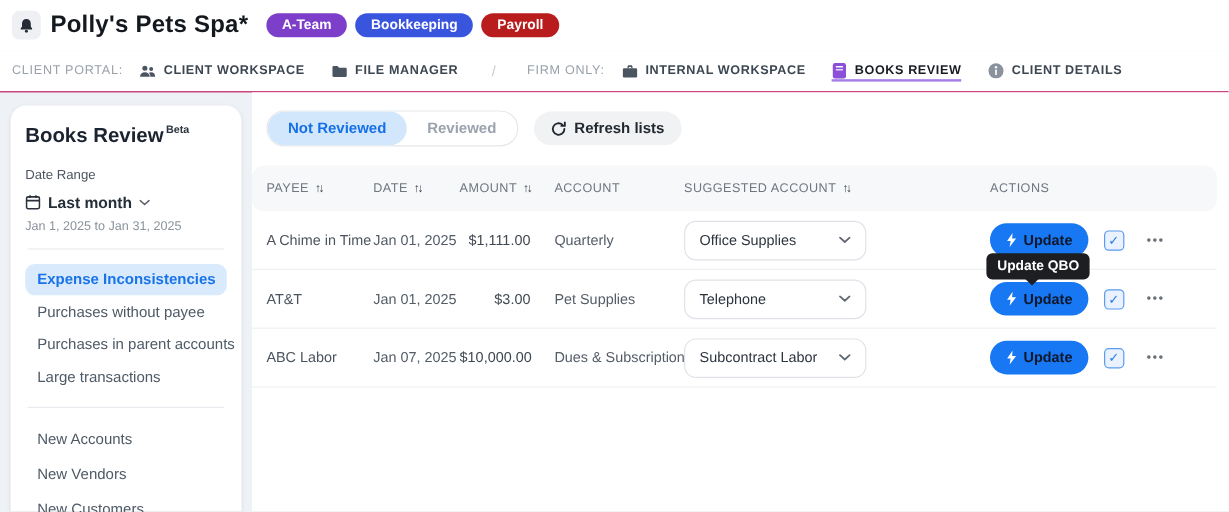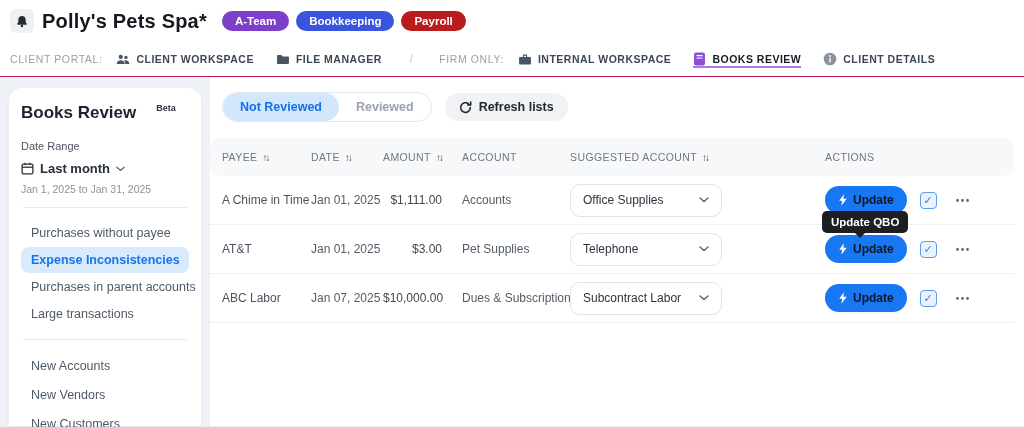--- a/index.html
+++ b/index.html
@@ -25,21 +25,21 @@
     border-bottom:2.5px solid transparent; padding-top:2px; }
   .nav-item.active { color:#171c23; border-bottom-color:#a37ce8; }
   .nav-slash { display:flex; align-items:center; color:#c6ccd3; font-size:12px; margin:0 26px 0 6px; }
   .nav-item svg { flex:0 0 auto; }
   
   .content { display:flex; height:349px; align-items:stretch; }
   .sidebar-wrap { width:202px; padding:10px 0 0 8px; flex:0 0 auto; }
   .sidebar { background:#fff; height:100%; border-radius:14px 14px 0 0; border:1px solid #edeff3;
     border-bottom:none; padding:15px 12px 0; box-shadow:0 1px 3px rgba(20,30,50,.05); }
   .sb-title { font-size:17px; font-weight:700; color:#1b2330; }
-  .sb-title sup { font-size:9px; font-weight:600; color:#2b3340; margin-left:20px; }
+  .sb-title sup { font-size:9px; font-weight:600; color:#2b3340; margin-left:2px; }
   .sb-daterange-label { font-size:11px; color:#4d5660; margin-top:17px; }
   .sb-daterange { display:flex; align-items:center; gap:6px; margin-top:9px; cursor:pointer; }
   .sb-daterange-value { font-size:13px; font-weight:700; color:#262e38; }
   .sb-daterange-detail { font-size:10.5px; color:#8b939d; margin-top:7px; }
   .sb-divider { border:none; border-top:1px solid #e8ebef; margin:12px 2px; }
   .sb-item { font-size:12.5px; color:#4e5a66; padding:6px 10px; margin:1px 0; border-radius:8px;
     cursor:pointer; white-space:nowrap; }
   .sb-item.active { background:#d8eafc; color:#1a73e8; font-weight:700; }
   .sb-group2 .sb-item { padding:7px 10px; }
   
@@ -182,22 +182,22 @@
         <span class="sb-daterange-value">Last month</span>
         <span style="display:flex">
           <svg width="9" height="6" viewBox="0 0 10 6">
               <polyline points="1,1 5,4.6 9,1" fill="none" stroke="#5f6770" stroke-width="1.5" stroke-linecap="round"></polyline>
             </svg>
         </span>
       </div>
       <div class="sb-daterange-detail">Jan 1, 2025 to Jan 31, 2025</div>
       <hr class="sb-divider">
       <div>
+        <div class="sb-item active">Expense Inconsistencies</div>
         <div class="sb-item">Purchases without payee</div>
-        <div class="sb-item active">Expense Inconsistencies</div>
         <div class="sb-item">Purchases in parent accounts</div>
         <div class="sb-item">Large transactions</div>
       </div>
       <hr class="sb-divider">
       <div class="sb-group2">
         <div class="sb-item">New Accounts</div>
         <div class="sb-item">New Vendors</div>
         <div class="sb-item">New Customers</div>
       </div>
     </div>
@@ -244,21 +244,21 @@
         </div>
         <div class="th">
           <span>ACTIONS</span>
         </div>
       </div>
 
       <div class="tbl-grid tbl-row">
         <div class="td payee">A Chime in Time</div>
         <div class="td">Jan 01, 2025</div>
         <div class="td amount">$1,111.00</div>
-        <div class="td">Accounts</div>
+        <div class="td">Quarterly</div>
         <div class="td">
           <div class="select">
             <span class="select-value">Office Supplies</span>
             <span style="display:flex">
               <svg width="10" height="6" viewBox="0 0 10 6">
                   <polyline points="1,1 5,4.6 9,1" fill="none" stroke="#5f6770" stroke-width="1.5" stroke-linecap="round"></polyline>
                 </svg>
             </span>
           </div>
         </div>

